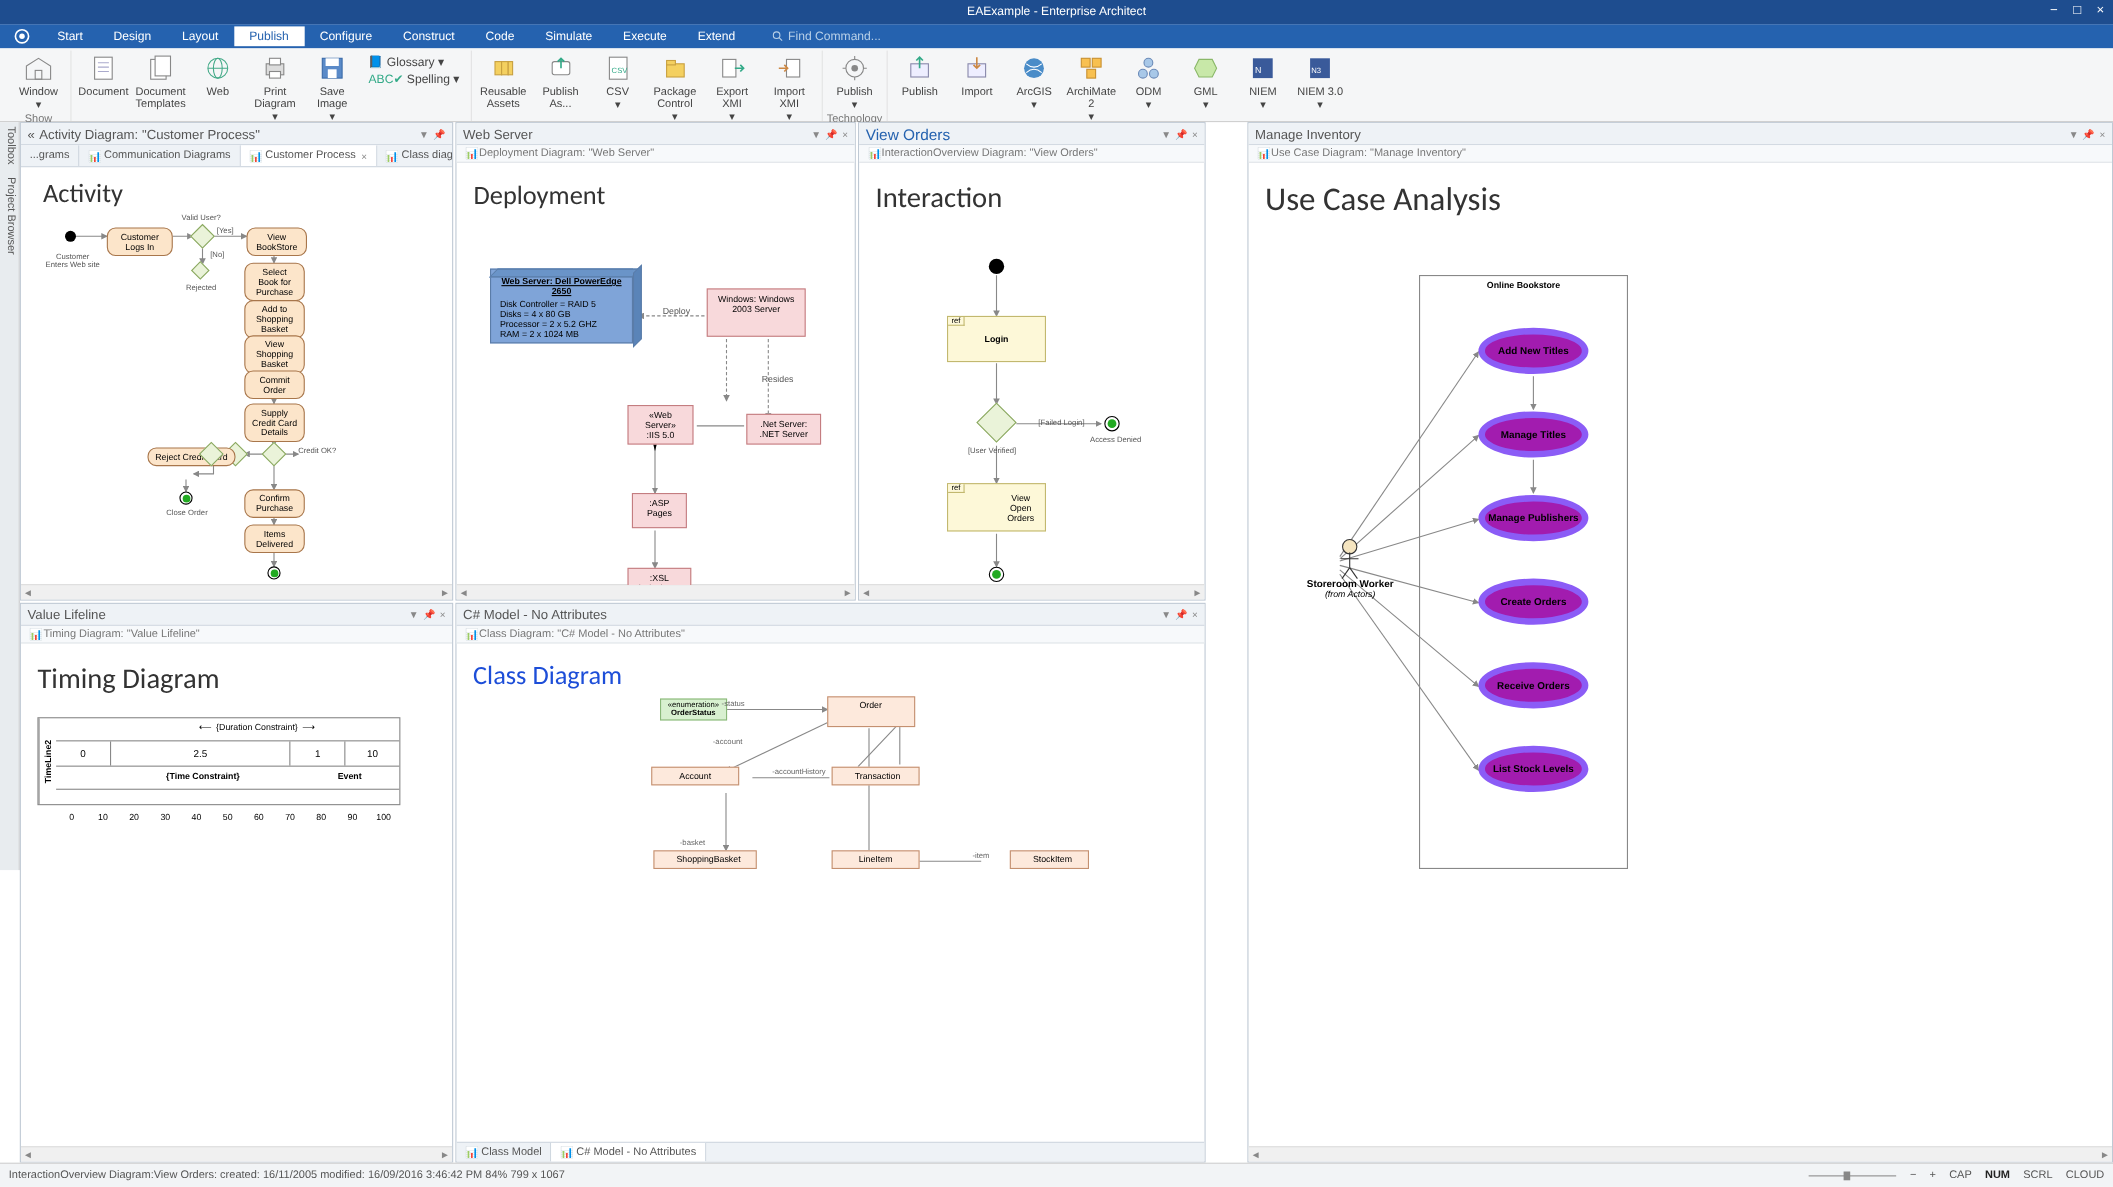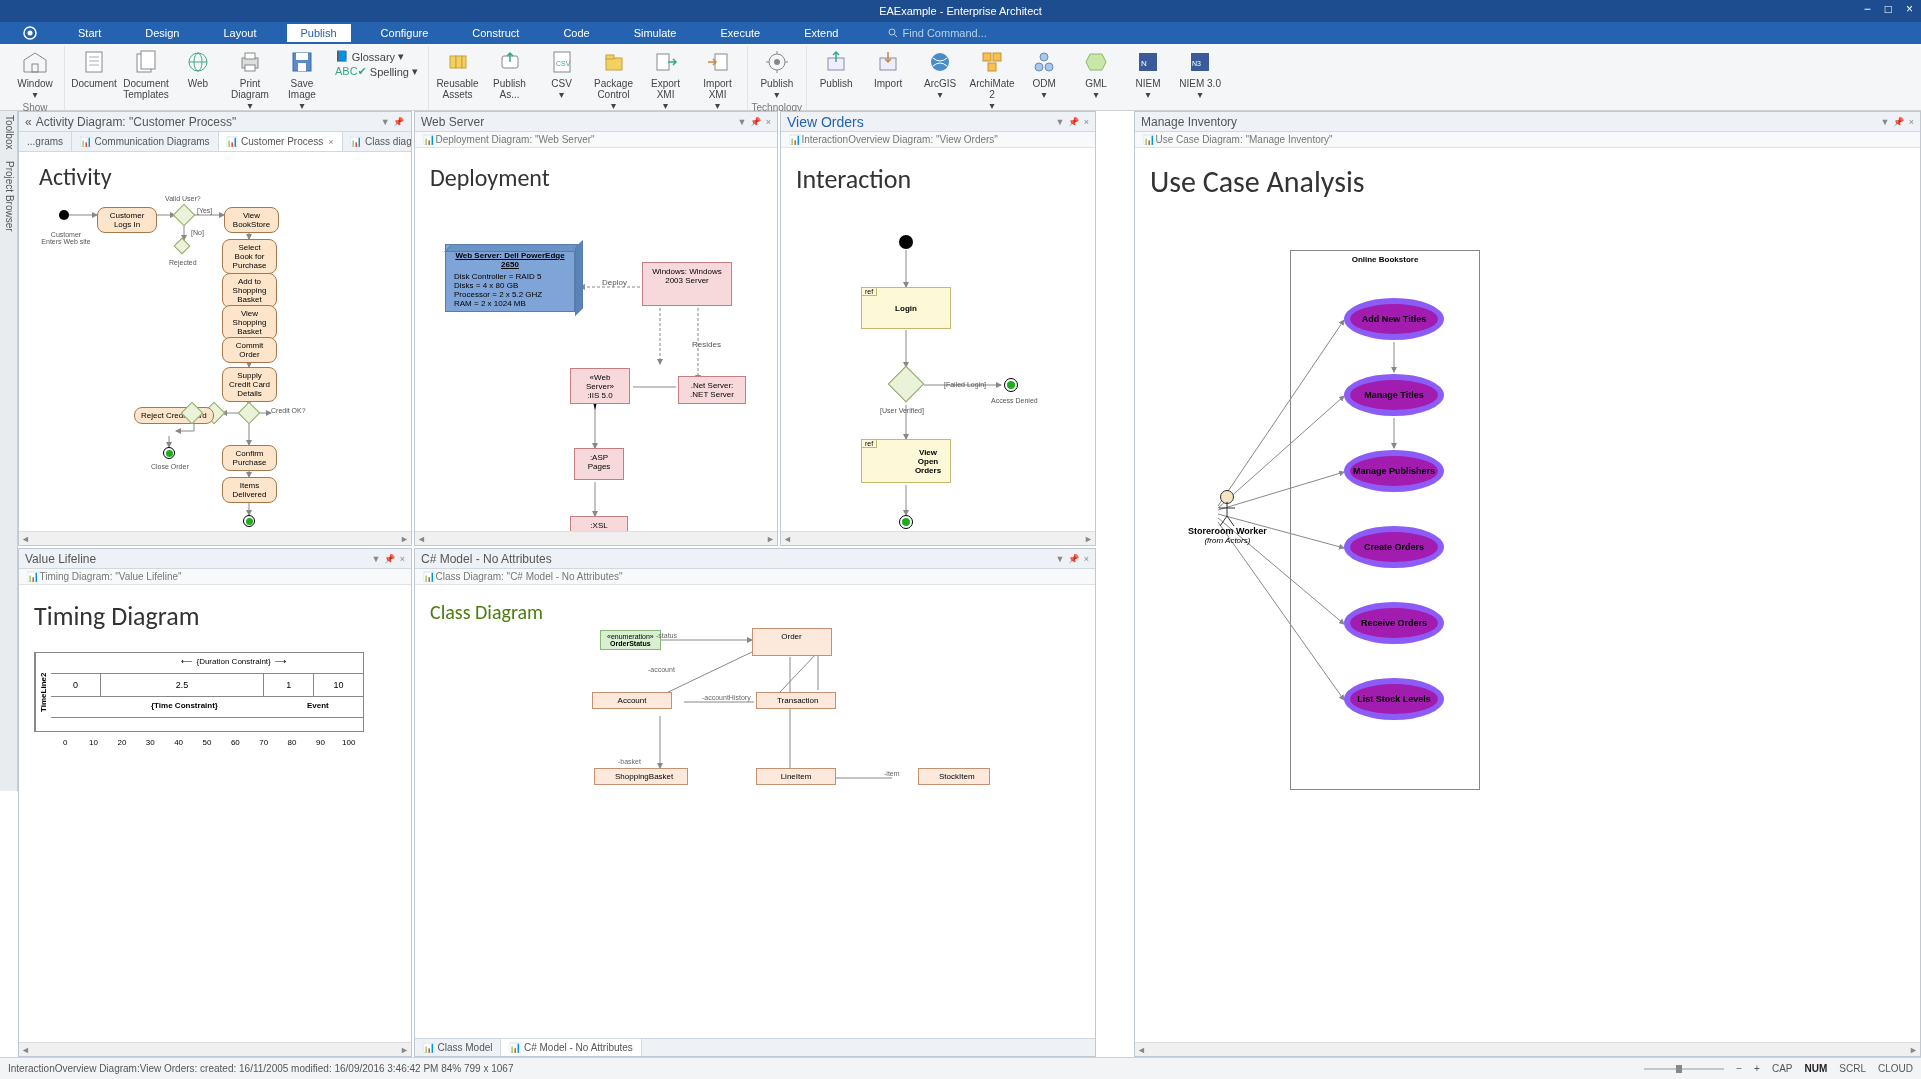--- a/index.html
+++ b/index.html
@@ -5,21 +5,21 @@
 * { box-sizing: border-box; margin: 0; padding: 0; }
 body { font-family: "Segoe UI", Tahoma, sans-serif; font-size: 11px; background: #fff; overflow: hidden; width: 1921px; height: 1079px; position: relative; }
 
 
 .titlebar { background: #1e4d8f; height: 22px; color: #fff; display: flex; align-items: center; justify-content: center; position: relative; }
 .titlebar .title { font-size: 11px; }
 .titlebar .win-controls { position: absolute; right: 4px; top: 2px; display: flex; gap: 6px; font-size: 12px; }
 .titlebar .win-controls span { cursor: pointer; padding: 0 4px; }
 
 
-.menubar { background: #2562af; height: 22px; display: flex; align-items: center; color: #fff; padding-left: 20px; gap: 16px; }
+.menubar { background: #2562af; height: 22px; display: flex; align-items: center; color: #fff; padding-left: 10px; gap: 0; }
 .menubar .logo { width: 20px; height: 16px; margin-right: 8px; display:flex;align-items:center;justify-content:center;}
 .menubar .menu-item { padding: 3px 14px; font-size: 11px; cursor: pointer; }
 .menubar .menu-item.active { background: #fff; color: #2562af; }
 .menubar .search-cmd { color: #b8d0e8; margin-left: 20px; font-size: 11px; display:flex;align-items:center;gap:4px;}
 
 
 .ribbon { background: #f5f6f7; height: 67px; border-bottom: 1px solid #d0d0d0; display: flex; align-items: stretch; padding: 2px 6px 0; }
 .ribbon-group { display: flex; flex-direction: column; align-items: center; border-right: 1px solid #e3e3e3; padding: 0 4px; }
 .ribbon-group-items { display: flex; align-items: flex-start; gap: 2px; flex:1; }
 .ribbon-btn { display: flex; flex-direction: column; align-items: center; justify-content: flex-start; width: 50px; padding: 2px 2px; cursor: pointer; font-size: 10px; text-align: center; color: #444; }
@@ -86,21 +86,21 @@
 .timing-canvas{padding:15px;}
 .timing-canvas h2{font-family:Calibri,sans-serif;font-weight:400;font-size:26px;color:#333;}
 .timing-box{border:1px solid #888;position:relative;margin-top:20px;height:80px;display:flex;}
 .timing-label{writing-mode:vertical-rl;transform:rotate(180deg);font-size:8px;width:16px;border-right:1px solid #888;display:flex;align-items:center;justify-content:center;font-weight:bold;}
 .timing-content{flex:1;position:relative;}
 .timing-axis{position:absolute;bottom:-16px;left:16px;right:0;font-size:8px;display:flex;}
 .timing-axis span{flex:1;text-align:center;}
 
 
 .class-canvas{padding:15px;}
-.class-canvas h2{font-family:Calibri,sans-serif;font-weight:400;font-size:20px;color:#4d7c0f;}
+.class-canvas h2{font-family:Calibri,sans-serif;font-weight:400;font-size:24px;color:#1d4ed8;}
 .cls-box{position:absolute;background:#fde9dc;border:1px solid #c49070;font-size:8px;text-align:center;padding:3px 20px;}
 .cls-enum{position:absolute;background:#d8f0d0;border:1px solid #8ab87a;font-size:7px;text-align:center;padding:2px 6px;}
 .cls-lbl{position:absolute;font-size:7px;color:#666;}
 
 
 .statusbar{position:absolute;left:0;right:0;bottom:0;height:22px;background:#f2f4f6;border-top:1px solid #d0d0d0;display:flex;align-items:center;padding:0 8px;font-size:10px;color:#555;justify-content:space-between;}
 .statusbar .right{display:flex;gap:12px;align-items:center;}
 
 svg.conn{position:absolute;top:0;left:0;pointer-events:none;}
 
@@ -564,21 +564,21 @@
           <span class="tag">ref</span>
           <span style="font-weight:bold;">Login</span>
         </div>
         <div class="inter-diamond" style="left:97px;top:176px;"></div>
         <div class="act-lbl" style="left:84px;top:212px;">[User Verified]</div>
         <div class="act-lbl" style="left:148px;top:186px;">[Failed Login]</div>
         <div class="inter-end" style="left:208px;top:183px;"></div>
         <div class="act-lbl" style="left:195px;top:202px;">Access Denied</div>
         <div class="inter-frame" style="left:65px;top:244px;width:90px;height:44px;display:flex;align-items:center;justify-content:center;">
           <span class="tag">ref</span>
-          <span style="font-weight:bold;margin-left:44px;">View Open Orders</span>
+          <span style="font-weight:normal;margin-left:44px;">View Open Orders</span>
         </div>
         <div class="inter-end" style="left:103px;top:320px;"></div>
 
       </div>
     </div>
     <div class="pane-scrollbar-h">
         <span>◄</span>
         <span>►</span>
       </div>
   </div>

